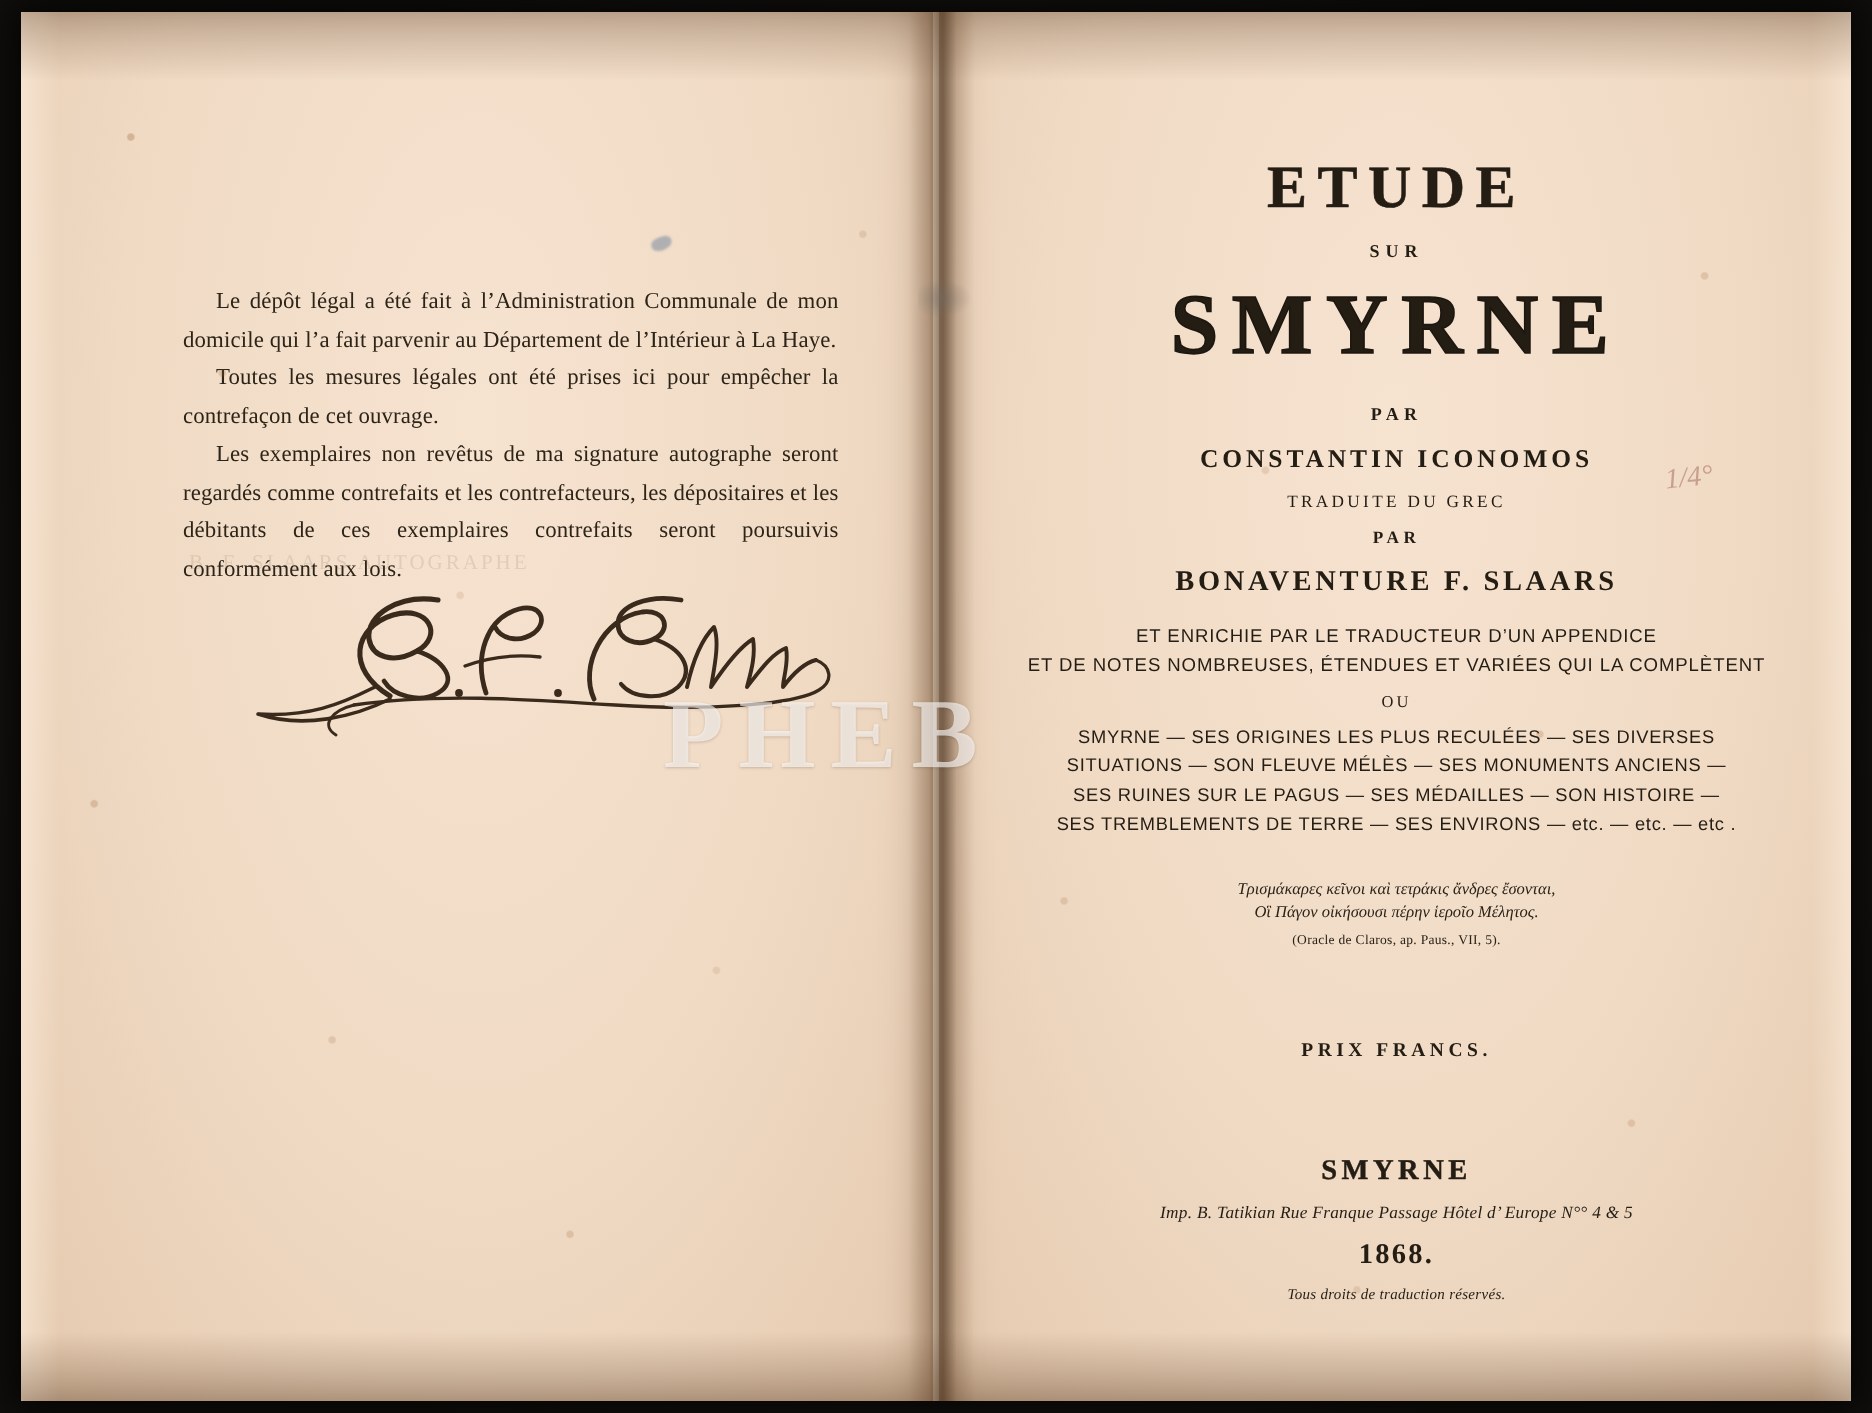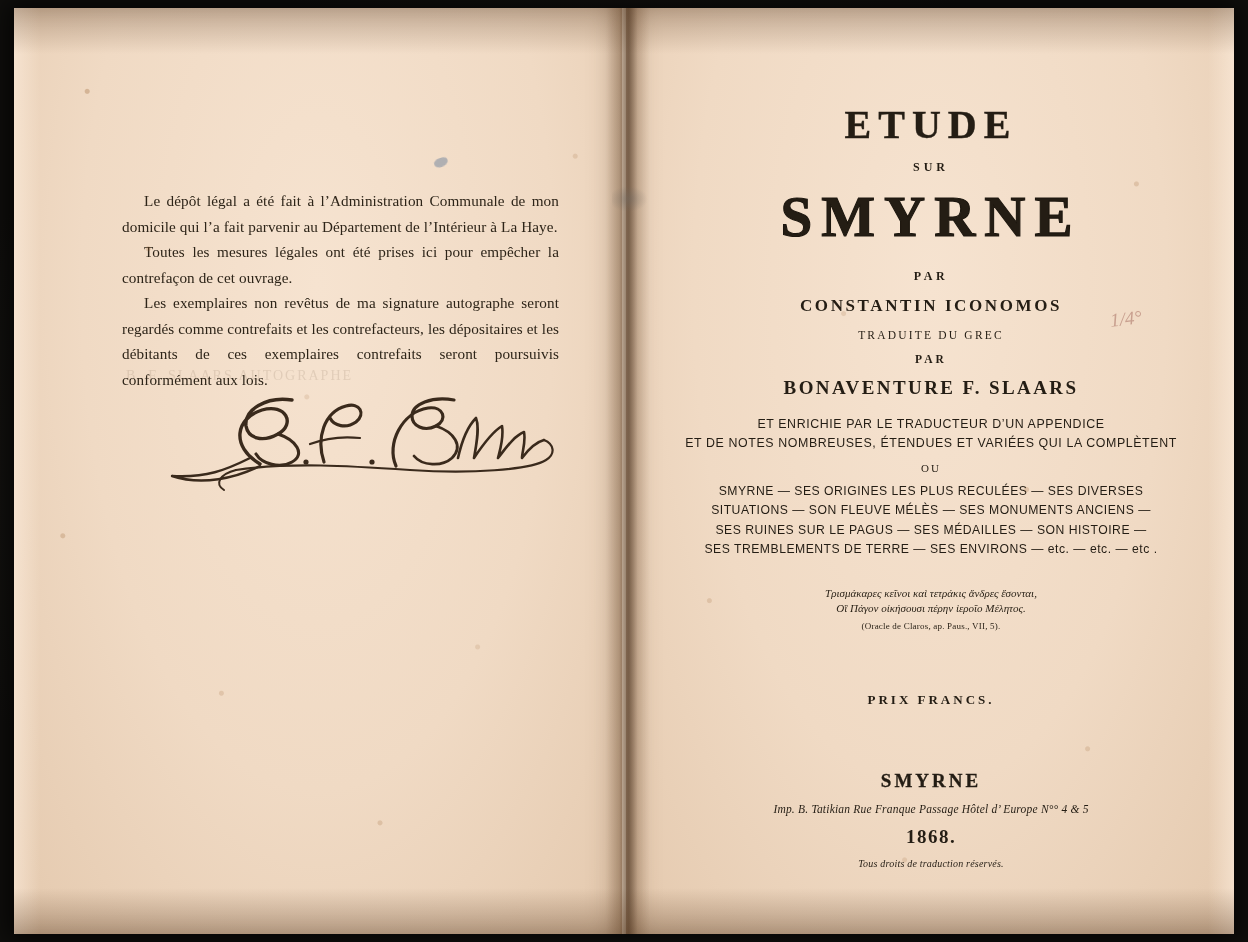--- a/index.html
+++ b/index.html
@@ -413,13 +413,14 @@
     <div class="pencil-note">1/4°</div>
 
     <div class="gutter"></div>
     <div class="edge-top"></div>
     <div class="edge-bottom"></div>
     <div class="spots"></div>
     <div class="stain-blue"></div>
     <div class="stain-grey"></div>
   </div>
 
+  <div class="watermark">PHEB</div>
 </div>
 
 </body></html>

